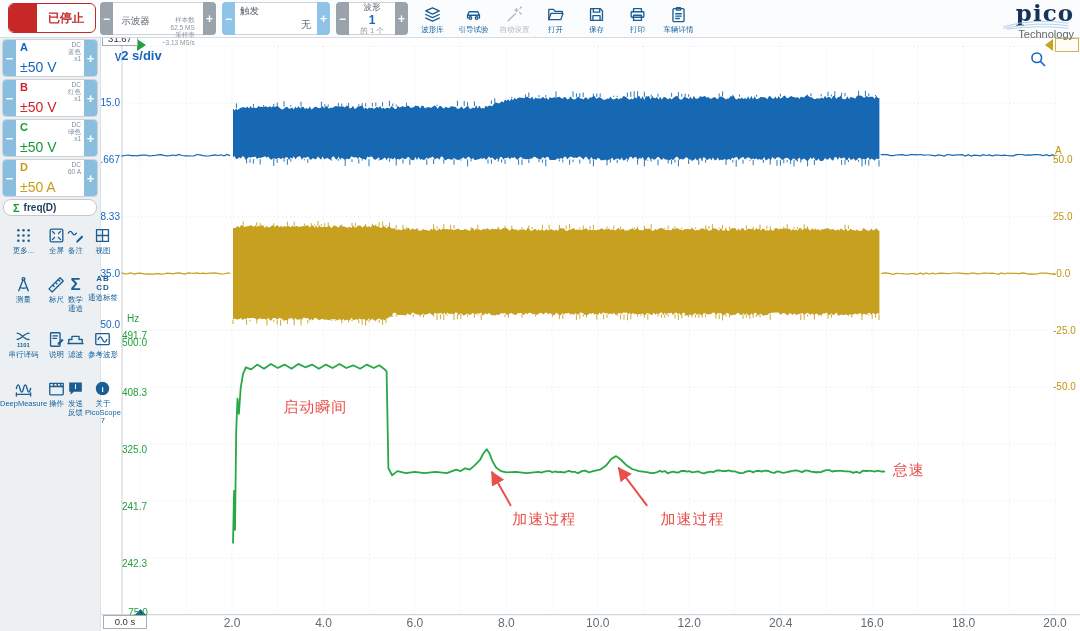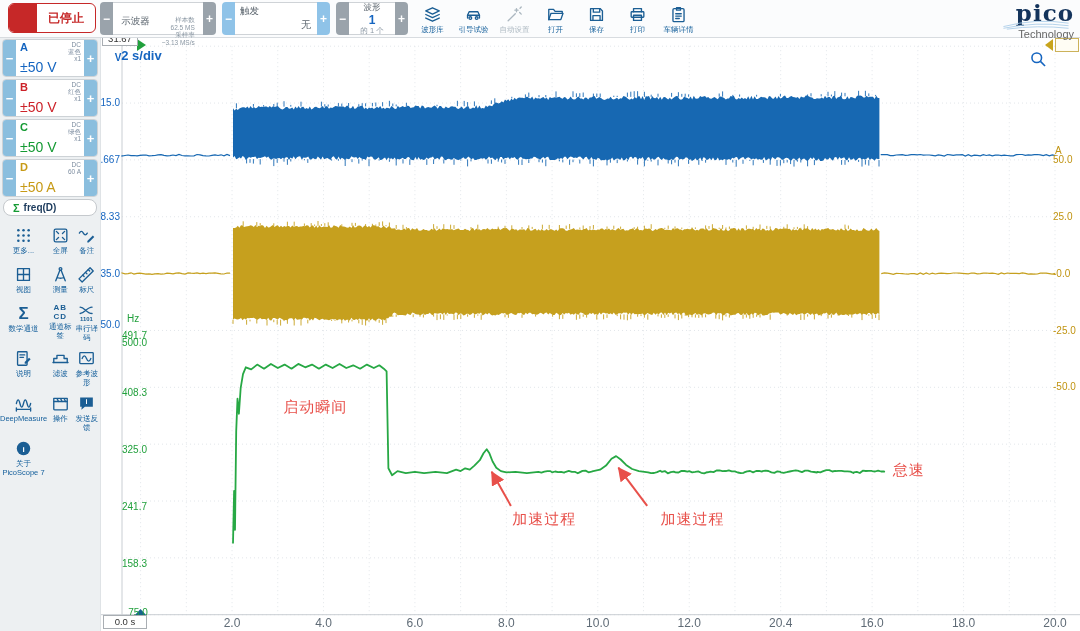--- a/index.html
+++ b/index.html
@@ -47,21 +47,21 @@
   #channels{padding:2px 2px 0 2px}
   .chcard{display:flex;height:36px;margin-bottom:2px;border-radius:4px;overflow:hidden;border:1px solid #cdd2d6;background:#fff}
   .chpm{width:13px;background:#8abede;color:#fff;display:flex;align-items:center;justify-content:center;font-size:13px;font-weight:bold;cursor:pointer}
   .chbody{flex:1;background:#fff;position:relative;cursor:pointer}
   .chletter{position:absolute;left:4px;top:1px;font-size:11px;font-weight:bold}
   .chinfo{position:absolute;right:3px;top:1px;font-size:6.5px;line-height:7px;color:#7d8da0;text-align:right}
   .chrange{position:absolute;left:4px;bottom:1px;font-size:14px;font-weight:normal}
   #mathPill{margin:2px 3px 0;height:15px;background:#fff;border:1px solid #c5c9cd;border-radius:8px;display:flex;align-items:center;padding-left:9px;gap:4px;cursor:pointer}
   .sigma{color:#149a33;font-weight:bold;font-size:11px}
   .mathlbl{font-size:10px;font-weight:bold;color:#1b3a5c}
-  #navGrid{display:grid;grid-template-columns:1fr 1fr 1fr;margin-top:8px;row-gap:3px}
+  #navGrid{display:grid;grid-template-columns:1fr 1fr 1fr 1fr;margin-top:8px;row-gap:13px}
   .nav{display:flex;flex-direction:column;align-items:center;cursor:pointer;padding:2px 0;min-height:32px}
   .nav .icn{width:19px;height:19px}
   .nlbl{font-size:7.5px;color:#16609c;margin-top:2px;text-align:center;line-height:8.5px;max-width:47px}
   .t-sigma{font-size:17px;font-weight:bold;color:#1b5e94;line-height:19px}
   .t-abcd{font-size:8px;font-weight:bold;color:#1b5e94;line-height:8.5px;letter-spacing:1px;text-align:center}
   
   #plotbg{position:absolute;left:100px;top:37px;width:980px;height:594px;background:#fff}
   #plot{position:absolute;left:0;top:0;width:1080px;height:631px}
   #labels{position:absolute;left:0;top:0;width:1080px;height:631px}
   .tick{position:absolute;font-size:10px;line-height:12px;white-space:nowrap}
@@ -410,21 +410,21 @@
     <span class="tick" style="top:97.1px;left:76px;width:44px;text-align:right;color:#1565c0">15.0</span>
     <span class="tick" style="top:153.9px;left:76px;width:44px;text-align:right;color:#1565c0">-1.667</span>
     <span class="tick" style="top:210.8px;left:76px;width:44px;text-align:right;color:#1565c0">-18.33</span>
     <span class="tick" style="top:267.6px;left:76px;width:44px;text-align:right;color:#1565c0">-35.0</span>
     <span class="tick" style="top:318.8px;left:76px;width:44px;text-align:right;color:#1565c0">-50.0</span>
     <span class="tick" style="top:337px;left:122px;width:40px;text-align:left;color:#21a03c">500.0</span>
     <span class="tick" style="top:330.2px;left:122px;width:40px;text-align:left;color:#21a03c">491.7</span>
     <span class="tick" style="top:387.1px;left:122px;width:40px;text-align:left;color:#21a03c">408.3</span>
     <span class="tick" style="top:443.9px;left:122px;width:40px;text-align:left;color:#21a03c">325.0</span>
     <span class="tick" style="top:500.8px;left:122px;width:40px;text-align:left;color:#21a03c">241.7</span>
-    <span class="tick" style="top:557.7px;left:122px;width:40px;text-align:left;color:#21a03c">158.3</span>
+    <span class="tick" style="top:557.7px;left:122px;width:40px;text-align:left;color:#21a03c">242.3</span>
     <span class="tick" style="top:607.0px;left:118px;width:40px;text-align:center;color:#21a03c">75.0</span>
     <span class="tick" style="top:153.9px;left:1053px;width:30px;text-align:left;color:#c09310">50.0</span>
     <span class="tick" style="top:210.8px;left:1053px;width:30px;text-align:left;color:#c09310">25.0</span>
     <span class="tick" style="top:267.6px;left:1053px;width:30px;text-align:left;color:#c09310">-0.0</span>
     <span class="tick" style="top:324.5px;left:1053px;width:30px;text-align:left;color:#c09310">-25.0</span>
     <span class="tick" style="top:381.3px;left:1053px;width:30px;text-align:left;color:#c09310">-50.0</span>
     <span class="tick" style="left:108px;top:52px;width:20px;text-align:center;color:#1565c0;font-weight:bold">V</span>
     <span class="tick" style="left:127px;top:313px;color:#21a03c">Hz</span>
     <span class="tick" style="left:1055px;top:145px;color:#c09310">A</span>
     <span class="ttick" style="left:232.0px">2.0</span>

